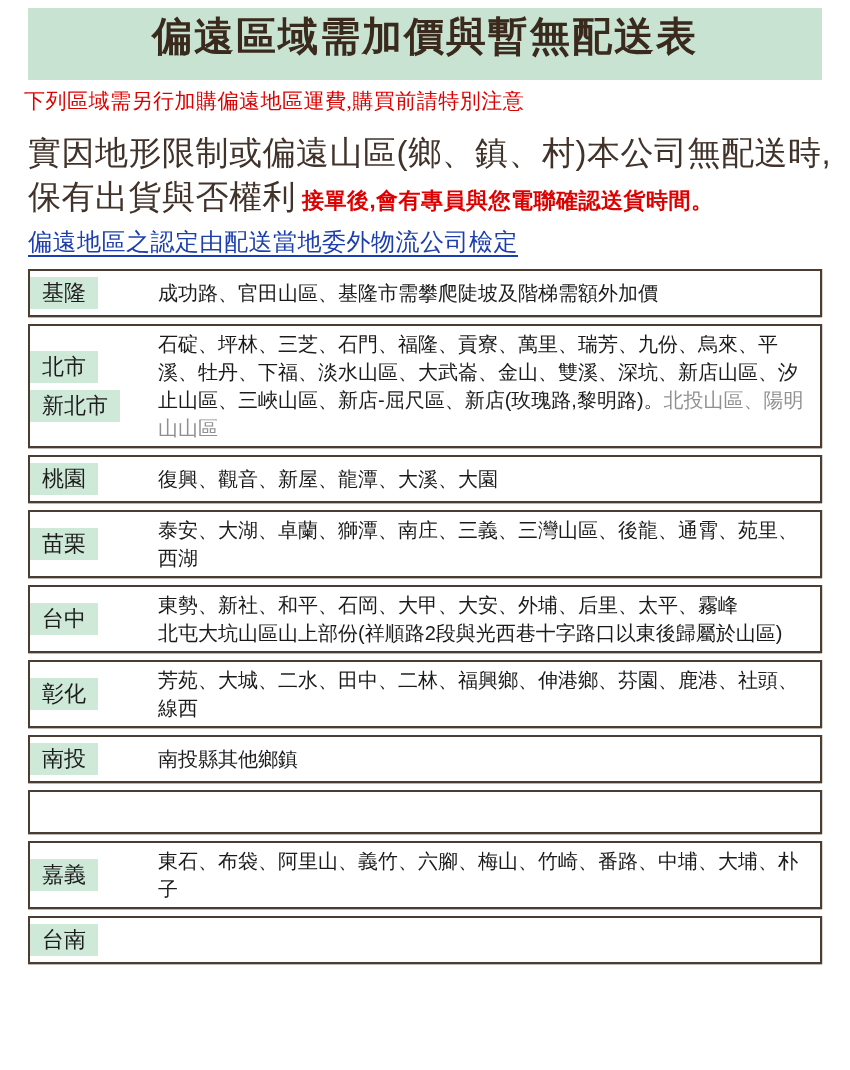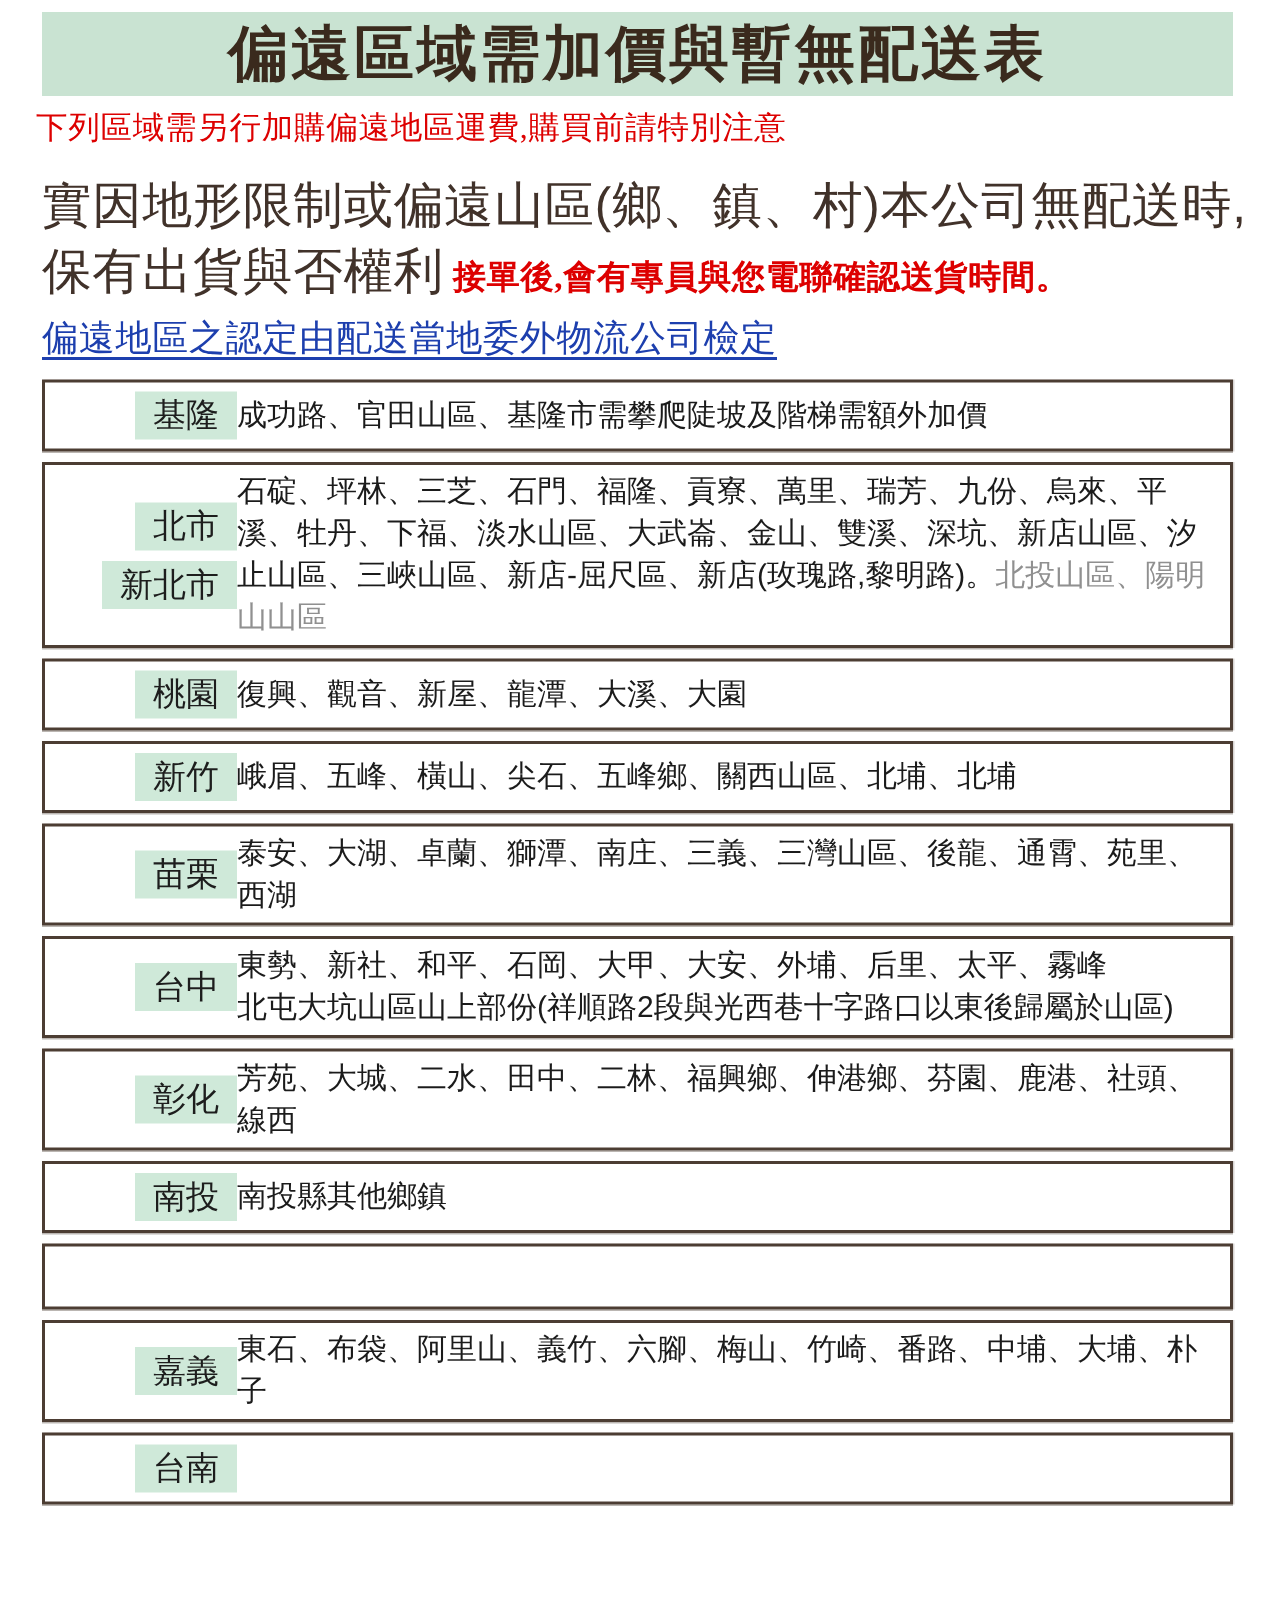--- a/index.html
+++ b/index.html
@@ -12,21 +12,21 @@
   }
   .page { width: 850px; height: 1070px; padding: 8px 28px 0 28px; }
 
   
   .green-bar {
     background: #c9e3d2;
     width: 100%;
     text-align: center;
   }
   .title-bar {
-    height: 56px;
+    height: 72px;
     line-height: 56px;
     font-size: 40px;
     font-weight: 700;
     letter-spacing: 2px;
     color: #3a2a1d;
   }
 
   
   .warning-red {
     margin: 7px 0 16px -4px;
@@ -39,21 +39,21 @@
 
   
   .notice-line {
     font-size: 33px;
     line-height: 44px;
     color: #41322a;
     letter-spacing: 0.5px;
     white-space: nowrap;
   }
   .notice-inline-red {
-    font-family: Liberation Serif, serif;
+    font-family: Liberation Sans, sans-serif;
     font-weight: 700;
     font-size: 22px;
     color: #dd0000;
     margin-left: 6px;
   }
 
   
   .blue-note {
     display: inline-block;
     font-size: 24px;
@@ -75,21 +75,21 @@
     display: flex;
     align-items: center;
     min-height: 44px;
     padding: 4px 6px 4px 0;
   }
   .label-cell {
     width: 128px;
     flex: 0 0 128px;
     display: flex;
     flex-direction: column;
-    align-items: flex-end;
+    align-items: flex-start;
     justify-content: center;
     gap: 7px;
     padding: 2px 0;
   }
   .region-label {
     background: #cfe9d9;
     color: #1d1d1d;
     font-size: 22px;
     line-height: 28px;
     padding: 2px 12px;
@@ -138,26 +138,20 @@
       <div class="content-cell"><span>石碇、坪林、三芝、石門、福隆、貢寮、萬里、瑞芳、九份、烏來、平溪、牡丹、下福、淡水山區、大武崙、金山、雙溪、深坑、新店山區、汐止山區、三峽山區、新店-屈尺區、新店(玫瑰路,黎明路)。</span><span class="gray-tail">北投山區、陽明山山區</span></div>
     </div>
 
     <div class="row">
       <div class="label-cell">
           <span class="region-label">桃園</span>
         </div>
       <div class="content-cell">復興、觀音、新屋、龍潭、大溪、大園</div>
     </div>
 
-    <div class="row">
-      <div class="label-cell">
-          <span class="region-label">新竹</span>
-        </div>
-      <div class="content-cell">峨眉、五峰、橫山、尖石、五峰鄉、關西山區、北埔、北埔</div>
-    </div>
 
     <div class="row">
       <div class="label-cell">
           <span class="region-label">苗栗</span>
         </div>
       <div class="content-cell">泰安、大湖、卓蘭、獅潭、南庄、三義、三灣山區、後龍、通霄、苑里、西湖</div>
     </div>
 
     <div class="row">
       <div class="label-cell">

